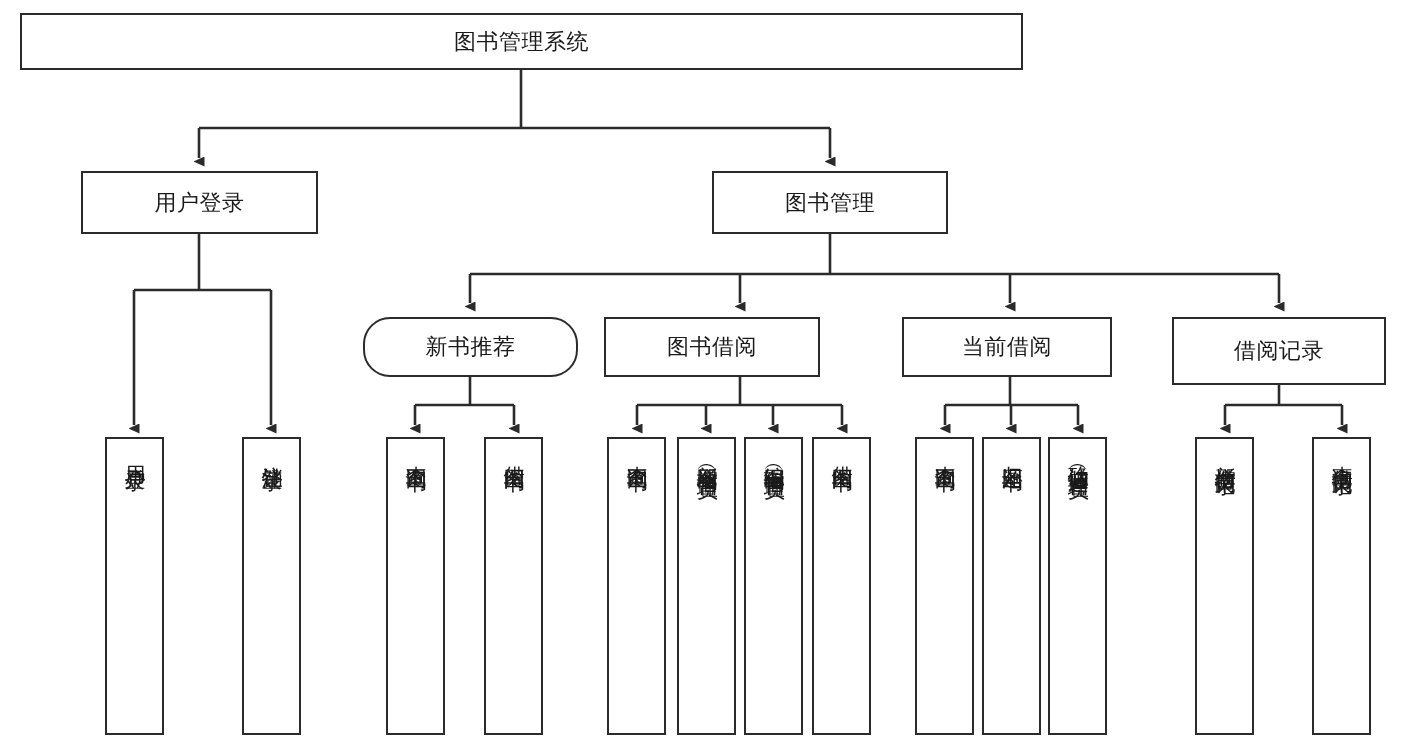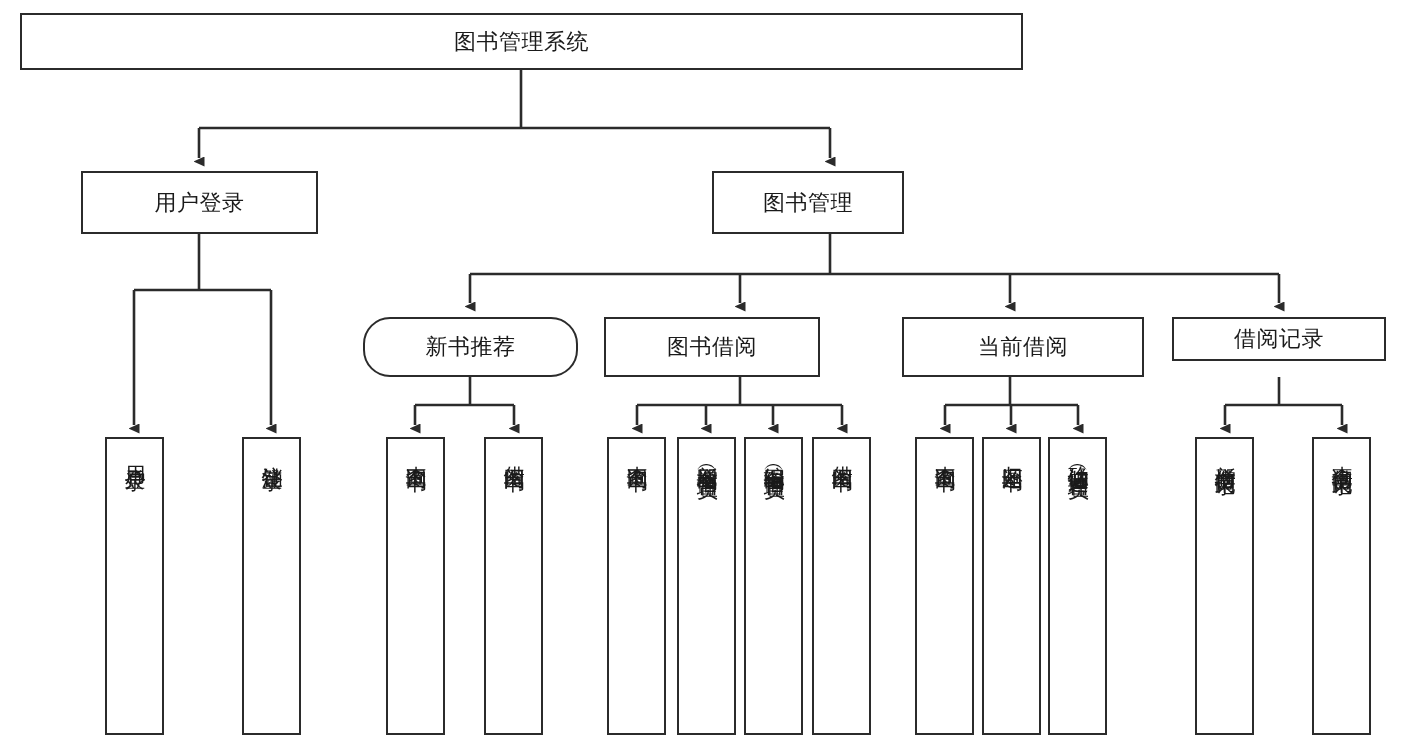--- a/index.html
+++ b/index.html
@@ -125,37 +125,37 @@
   </svg>
 
   <div class="node" style="left:20px; top:13px; width:1003px; height:57px;">
     <span class="label">图书管理系统</span>
   </div>
 
   <div class="node" style="left:81px; top:171px; width:237px; height:63px;">
     <span class="label">用户登录</span>
   </div>
 
-  <div class="node" style="left:712px; top:171px; width:192px; height:63px;">
+  <div class="node" style="left:712px; top:171px; width:236px; height:63px;">
     <span class="label">图书管理</span>
   </div>
 
   <div class="node" style="left:363px; top:317px; width:215px; height:60px;border-radius:27px;">
     <span class="label">新书推荐</span>
   </div>
 
   <div class="node" style="left:604px; top:317px; width:216px; height:60px;">
     <span class="label">图书借阅</span>
   </div>
 
-  <div class="node" style="left:902px; top:317px; width:242px; height:60px;">
+  <div class="node" style="left:902px; top:317px; width:210px; height:60px;">
     <span class="label">当前借阅</span>
   </div>
 
-  <div class="node" style="left:1172px; top:317px; width:214px; height:44px;">
+  <div class="node" style="left:1172px; top:317px; width:214px; height:68px;">
     <span class="label">借阅记录</span>
   </div>
 
   <div class="node vertical" style="left:105px; top:437px; width:59px; height:298px;">
     <span class="label">用户登录</span>
   </div>
 
   <div class="node vertical" style="left:242px; top:437px; width:59px; height:298px;">
     <span class="label">注销登录</span>
   </div>

